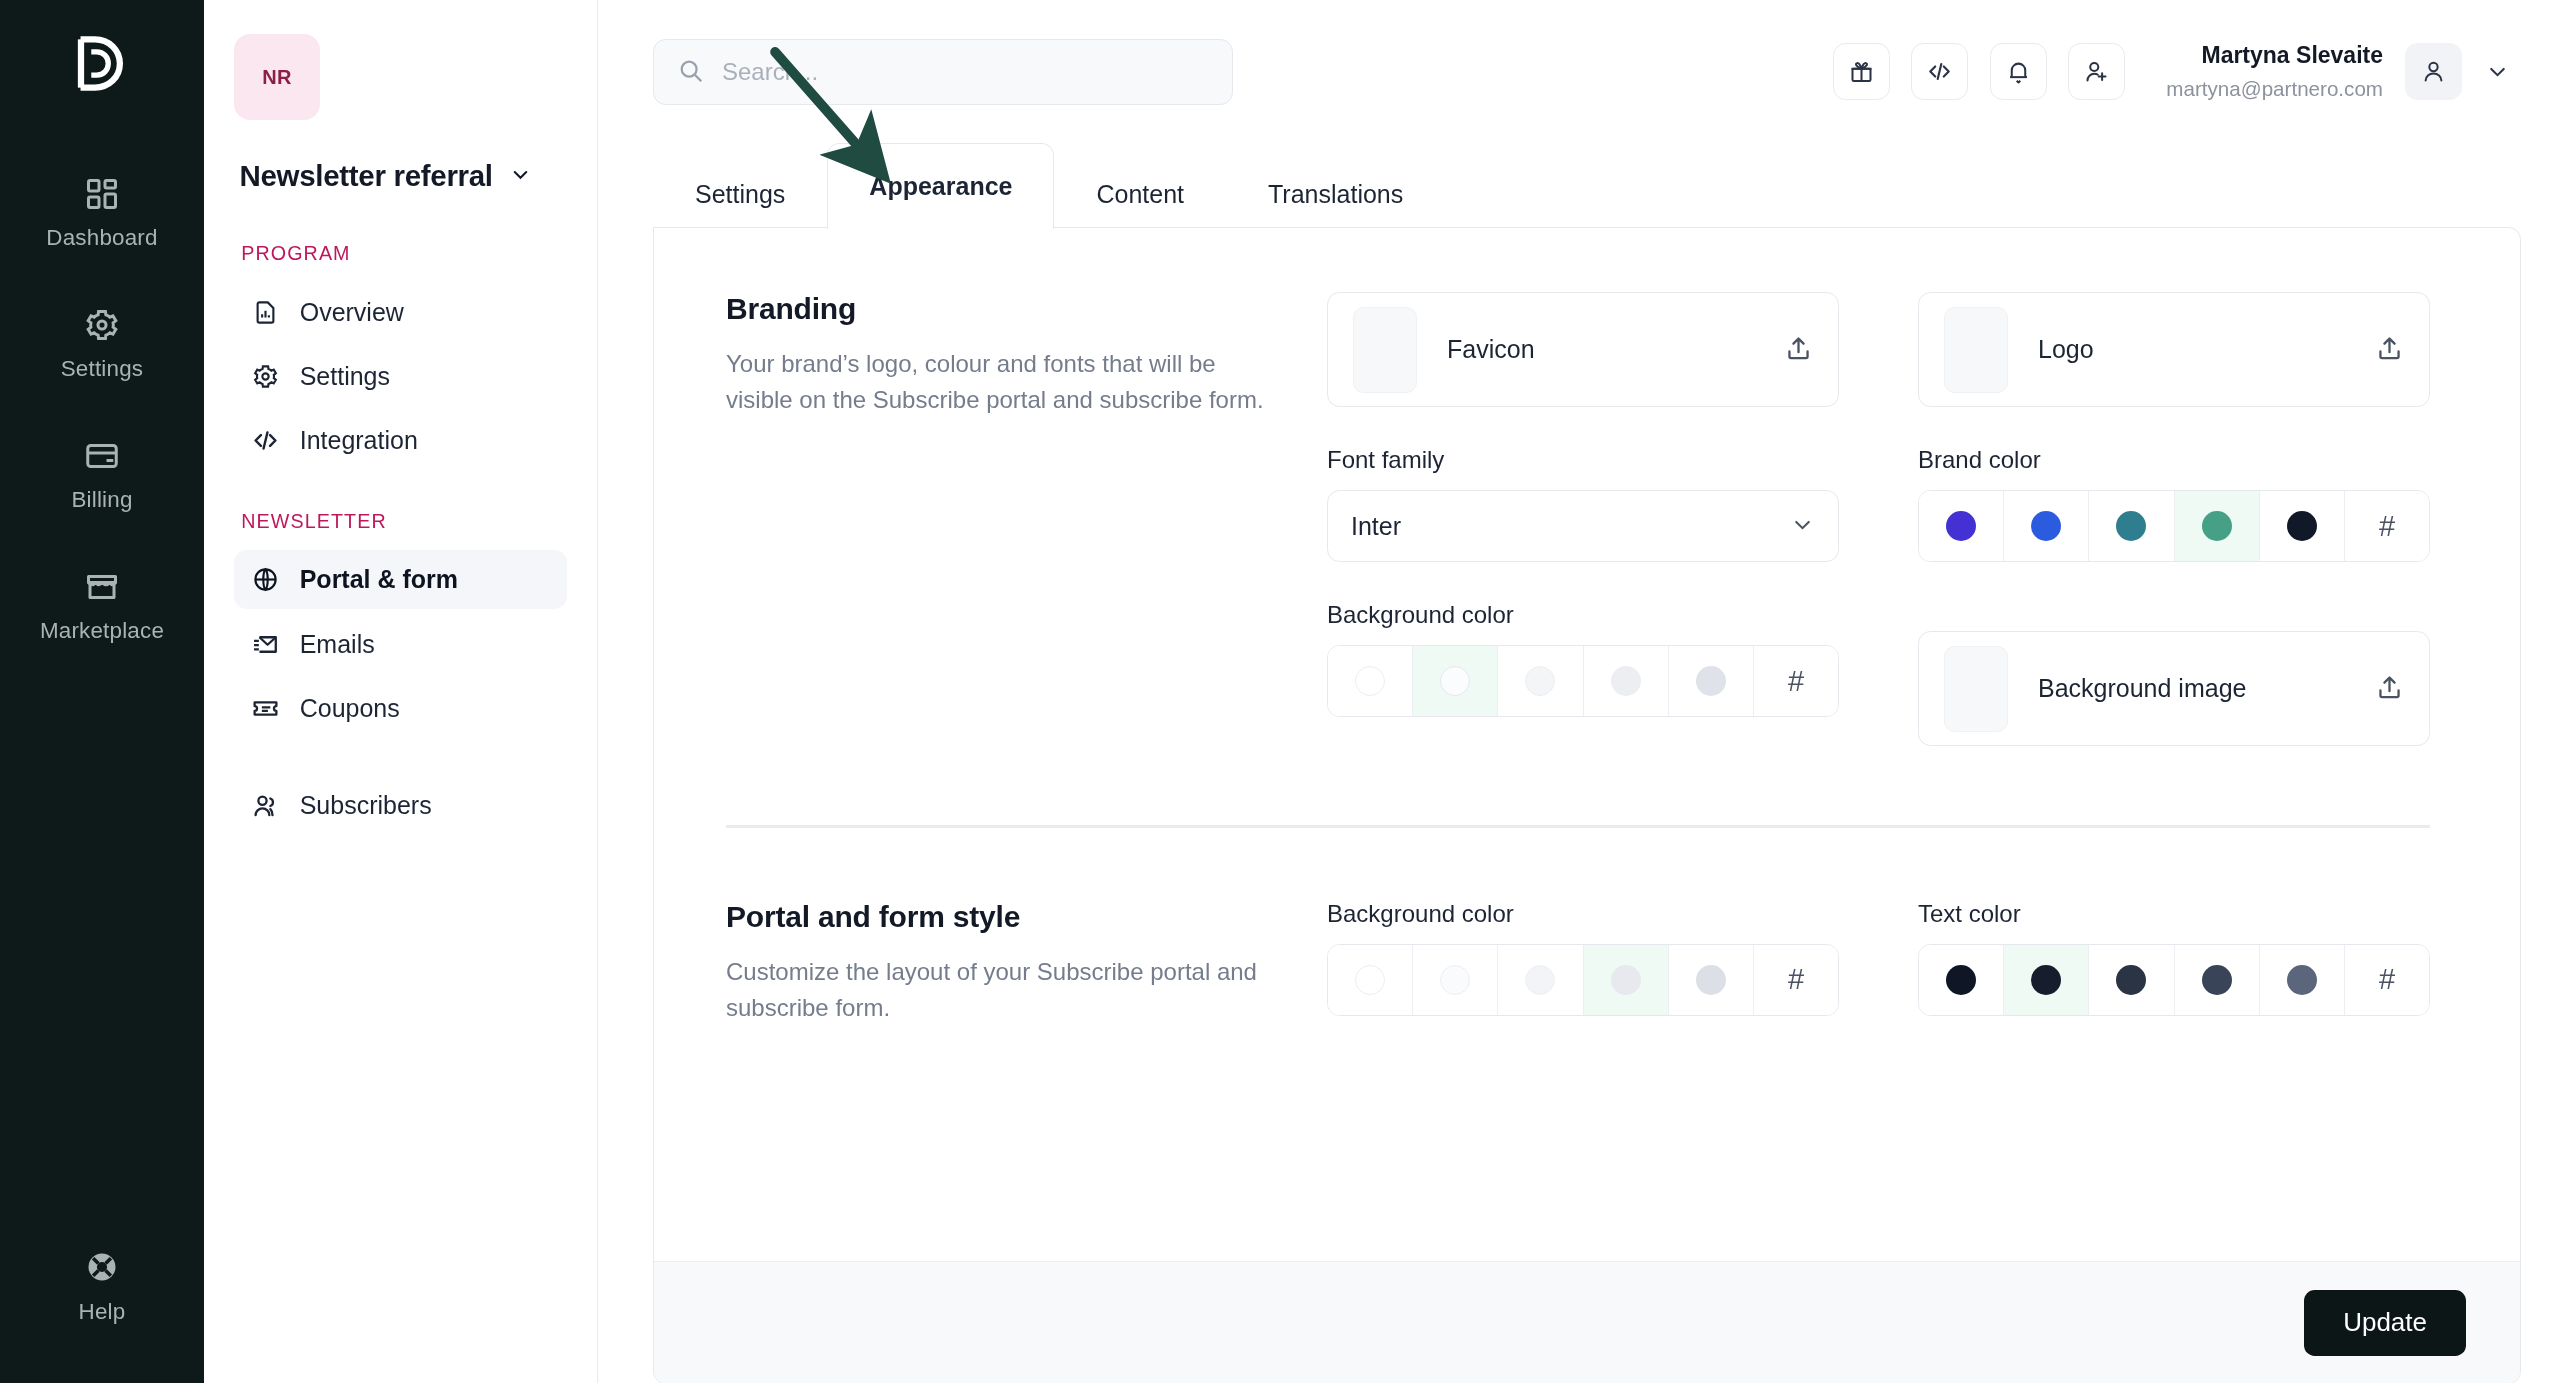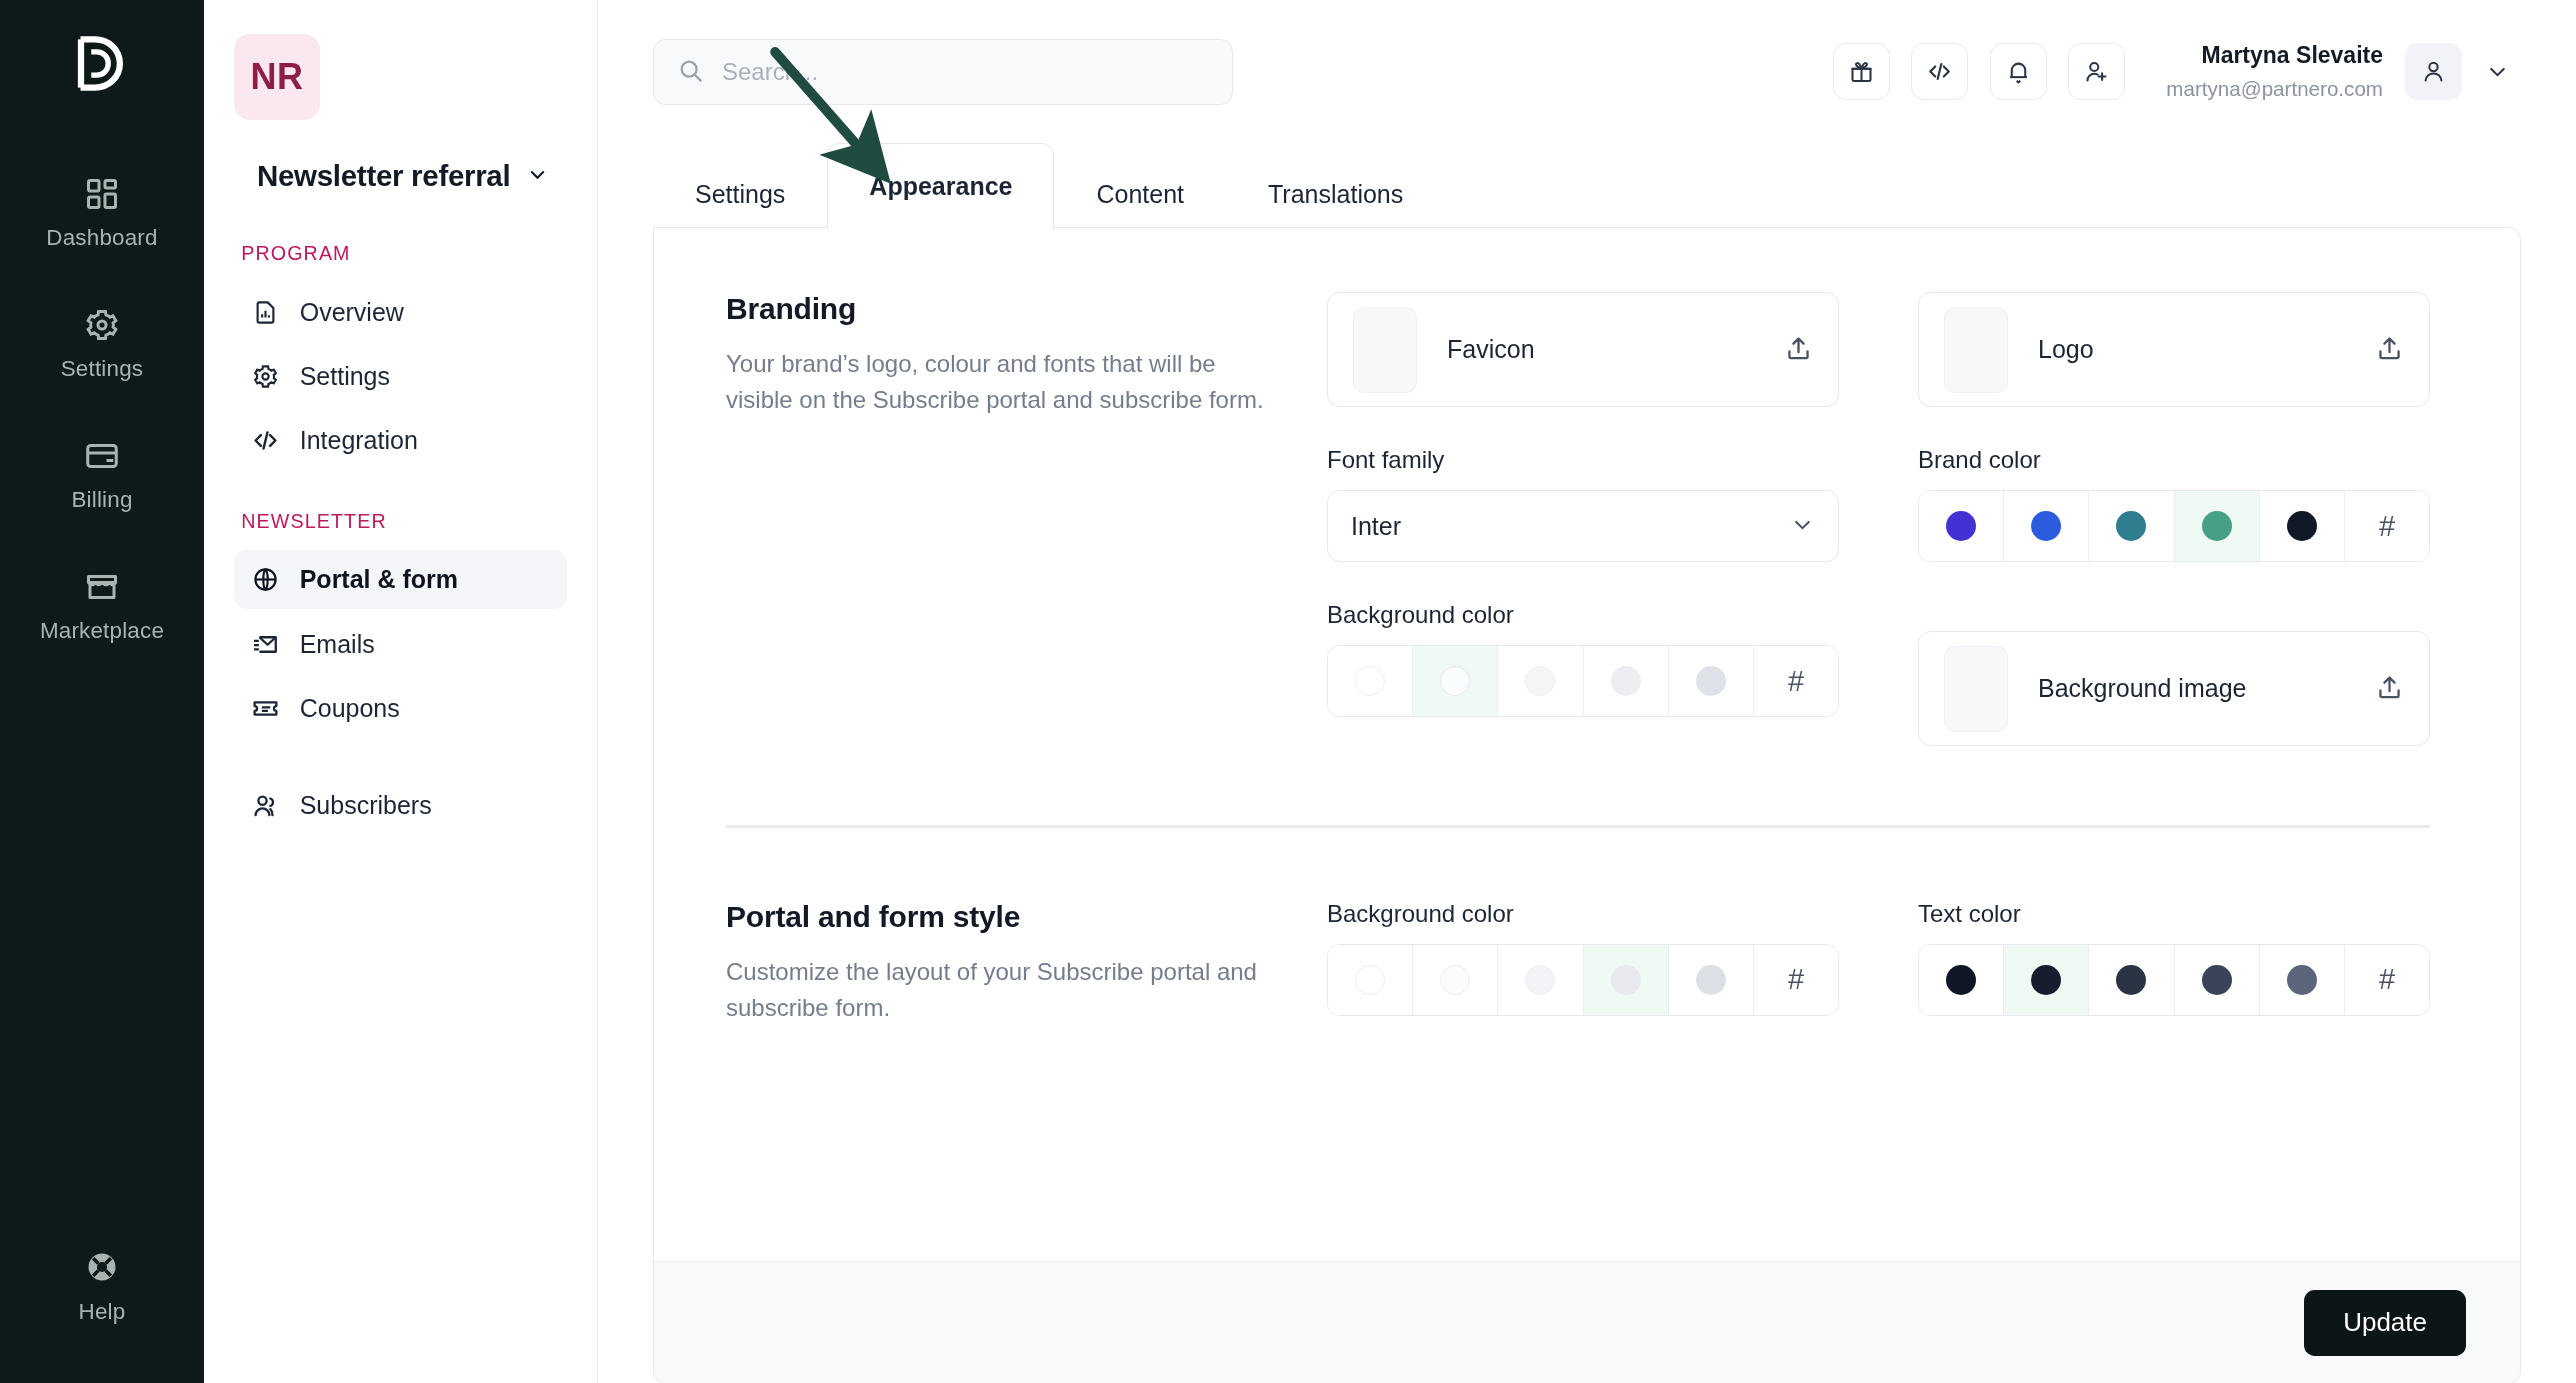--- a/index.html
+++ b/index.html
@@ -34,23 +34,23 @@
   
   .side {
     width: 394px; flex: 0 0 394px; background: #ffffff;
     border-right: 1.8px solid #e9eaee;
     padding: 34px 30px 0 30px;
   }
   .avatar-sq {
     width: 86px; height: 86px; border-radius: 16px;
     background: #fbe7f0; color: #8d1f47;
     display: flex; align-items: center; justify-content: center;
-    font-size: 36px; font-weight: 700; letter-spacing: 0.4px;
-  }
-  .prog-row { display: flex; align-items: center; gap: 16px; margin: 39px 0 47px 5.4px; justify-content: center; }
+    font-size: 20px; font-weight: 700; letter-spacing: 0.4px;
+  }
+  .prog-row { display: flex; align-items: center; gap: 16px; margin: 39px 0 47px 5.4px; }
   .prog-name { font-size: 29.5px; font-weight: 700; color: #131a26; letter-spacing: -0.3px; }
   .grp-label {
     font-size: 19.7px; color: #be185d; letter-spacing: 1.1px;
     margin: 0 0 16px 7.2px; line-height: 1.35;
   }
   .grp-label.multi { margin-top: 57px; }
   .nav-item {
     display: flex; align-items: center; gap: 19.7px;
     height: 59px; padding: 0 16px; border-radius: 12.5px;
     cursor: pointer; margin-bottom: 5.4px;

